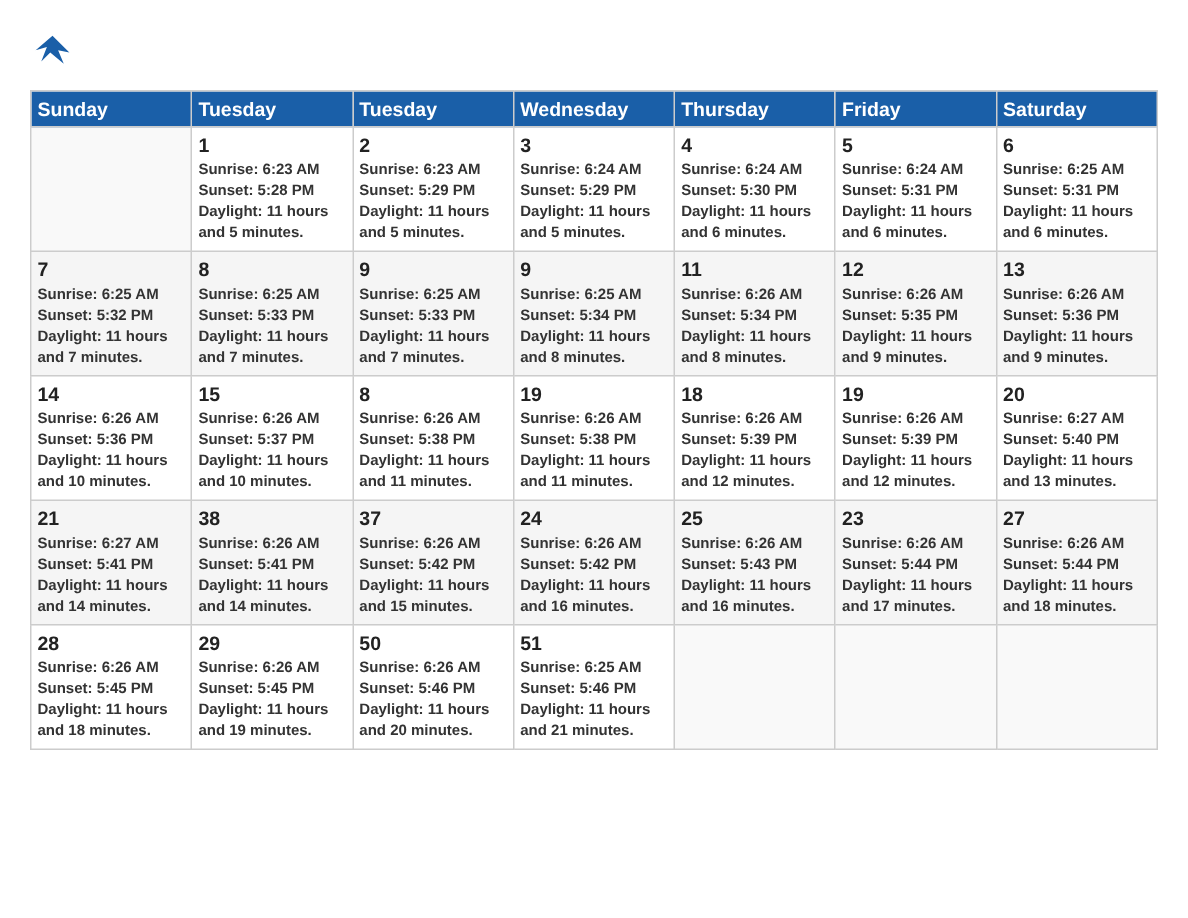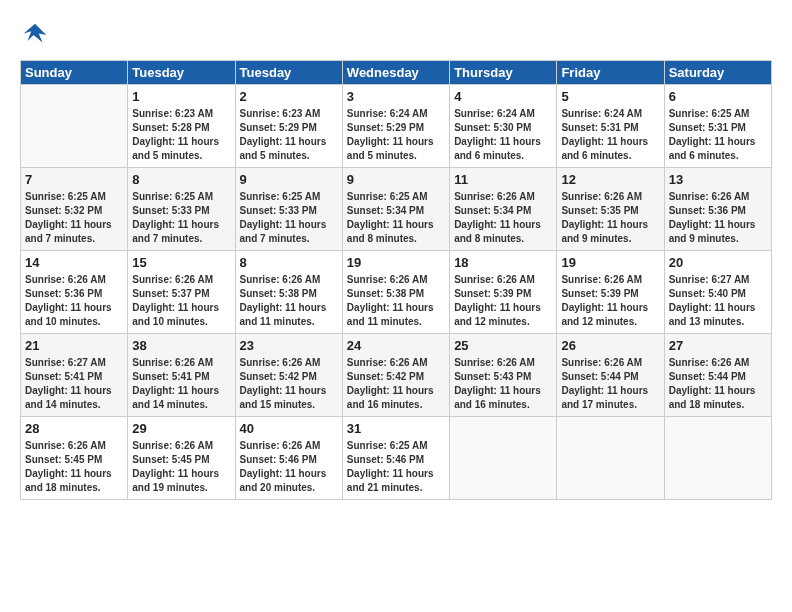--- a/index.html
+++ b/index.html
@@ -297,21 +297,21 @@
       </td>
         <td>
         <div class="day-number">38</div>
         <div class="day-info">
           Sunrise: 6:26 AM<br>
           Sunset: 5:41 PM<br>
           Daylight: 11 hours and 14 minutes.
         </div>
       </td>
         <td>
-        <div class="day-number">23</div>
+        <div class="day-number">37</div>
         <div class="day-info">
           Sunrise: 6:26 AM<br>
           Sunset: 5:42 PM<br>
           Daylight: 11 hours and 15 minutes.
         </div>
       </td>
         <td>
         <div class="day-number">24</div>
         <div class="day-info">
           Sunrise: 6:26 AM<br>
@@ -321,21 +321,21 @@
       </td>
         <td>
         <div class="day-number">25</div>
         <div class="day-info">
           Sunrise: 6:26 AM<br>
           Sunset: 5:43 PM<br>
           Daylight: 11 hours and 16 minutes.
         </div>
       </td>
         <td>
-        <div class="day-number">26</div>
+        <div class="day-number">23</div>
         <div class="day-info">
           Sunrise: 6:26 AM<br>
           Sunset: 5:44 PM<br>
           Daylight: 11 hours and 17 minutes.
         </div>
       </td>
         <td>
         <div class="day-number">27</div>
         <div class="day-info">
           Sunrise: 6:26 AM<br>
@@ -355,29 +355,29 @@
       </td>
         <td>
         <div class="day-number">29</div>
         <div class="day-info">
           Sunrise: 6:26 AM<br>
           Sunset: 5:45 PM<br>
           Daylight: 11 hours and 19 minutes.
         </div>
       </td>
         <td>
-        <div class="day-number">40</div>
+        <div class="day-number">50</div>
         <div class="day-info">
           Sunrise: 6:26 AM<br>
           Sunset: 5:46 PM<br>
           Daylight: 11 hours and 20 minutes.
         </div>
       </td>
         <td>
-        <div class="day-number">31</div>
+        <div class="day-number">51</div>
         <div class="day-info">
           Sunrise: 6:25 AM<br>
           Sunset: 5:46 PM<br>
           Daylight: 11 hours and 21 minutes.
         </div>
       </td>
         <td class="empty-cell"></td>
         <td class="empty-cell"></td>
         <td class="empty-cell"></td>
       </tr>

